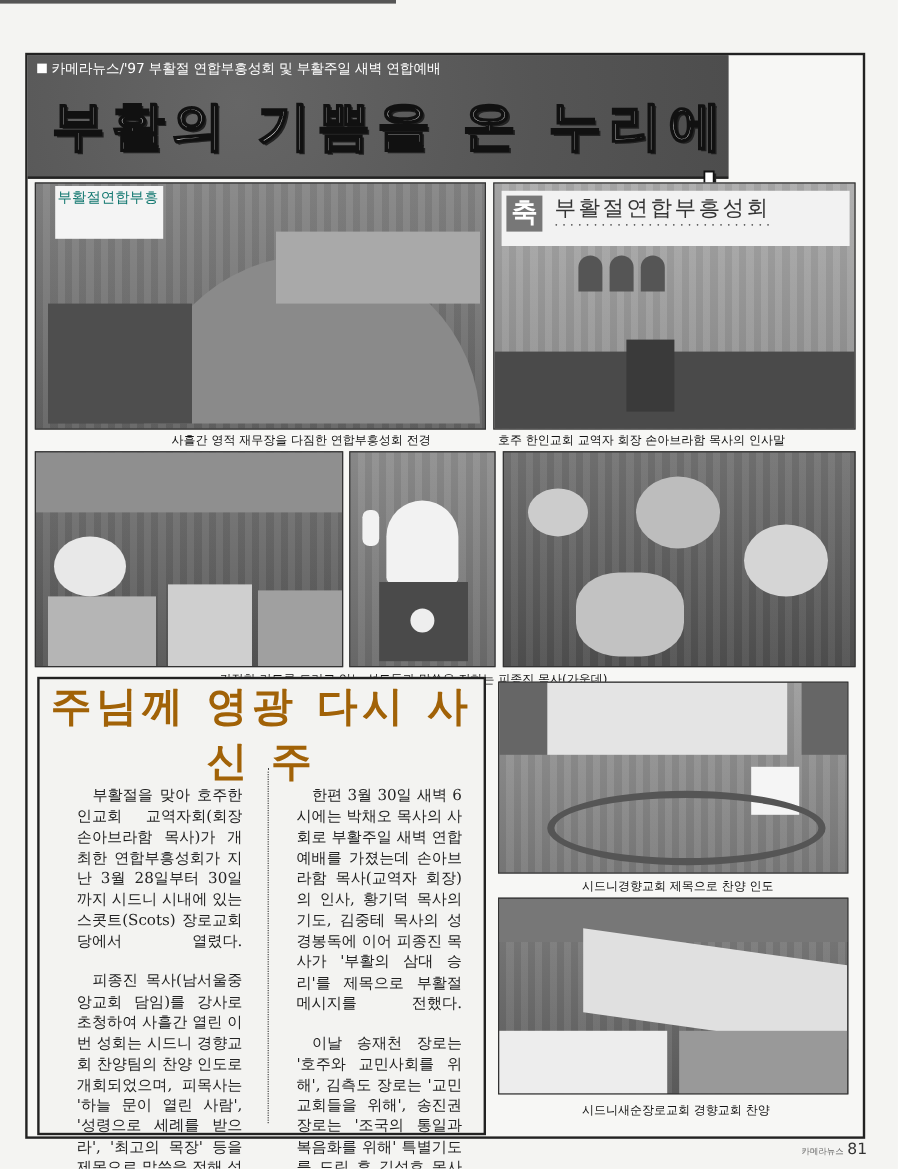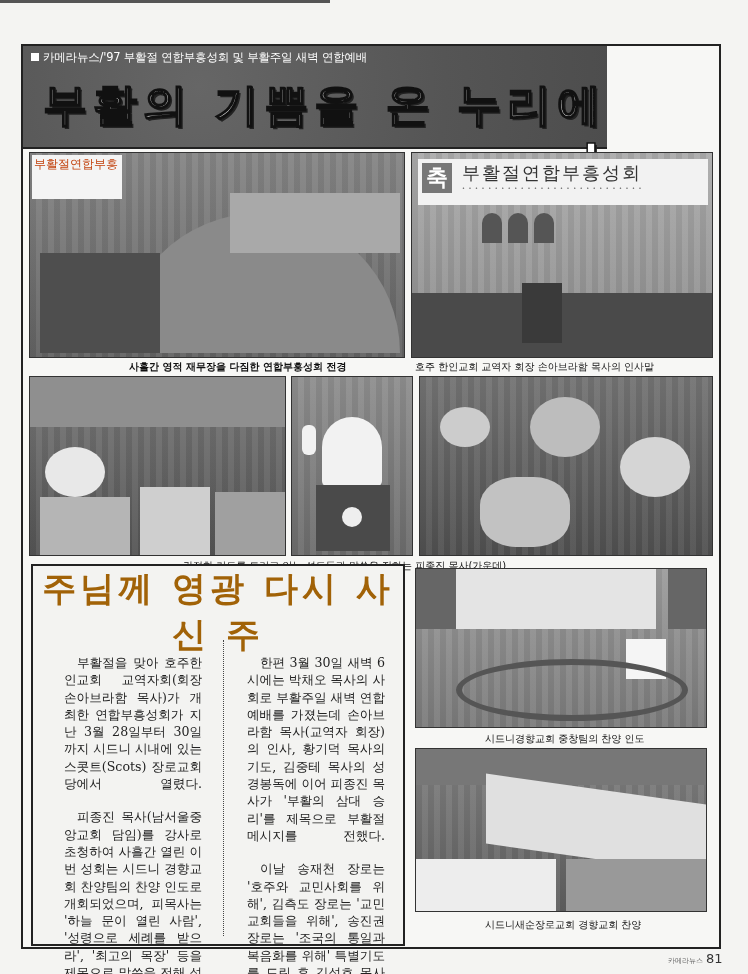--- a/index.html
+++ b/index.html
@@ -48,22 +48,22 @@
   }
   .banner-sign .chuk {
     position:absolute; left:4px; top:4px; width:30px; height:30px; background:#777; color:#fff;
     font-size:22px; line-height:30px; text-align:center; font-weight:bold;
   }
   .banner-sign .title {
     position:absolute; left:44px; top:2px; font-family:"DejaVu Serif", serif; font-size:18px; color:#333; letter-spacing:2px;
   }
   .banner-sign .sub { position:absolute; left:44px; top:26px; font-size:5px; color:#555; letter-spacing:1px; }
   .small-sign {
-    position:absolute; left:2px; top:2px; width:86px; height:40px; background:#f4f4f4;
-    font-family:"DejaVu Serif", serif; font-size:12px; color:#c2410c; line-height:14px; padding:2px;
+    position:absolute; left:16px; top:2px; width:86px; height:40px; background:#f4f4f4;
+    font-family:"DejaVu Serif", serif; font-size:12px; color:#0f766e; line-height:14px; padding:2px;
   }
   .article-box {
     position:absolute; left:8px; top:518px; width:374px; height:382px;
     border:2px solid #222; box-sizing:border-box; background:#f3f3f1;
   }
   .article-title {
     position:absolute; left:0; right:0; top:0; text-align:center;
     font-size:34px; font-weight:bold; letter-spacing:4px; color:#a16207;
   }
   .col {
@@ -100,21 +100,21 @@
 
   <div class="photo" style="left:6px; top:106px; width:376px; height:206px; background:#6f6f6f;">
     <div class="shade"></div>
     <div style="position:absolute;left:90px;top:60px;width:280px;height:140px;background:#8a8a8a;border-radius:140px 140px 0 0;"></div>
     <div style="position:absolute;left:200px;top:40px;width:170px;height:60px;background:#a9a9a9;"></div>
     <div style="position:absolute;left:10px;top:100px;width:120px;height:100px;background:#4e4e4e;"></div>
     <div class="small-sign">
       <span>부활절연합부흥</span>
     </div>
   </div>
-  <div class="caption" style="left:106px; top:314px;font-weight:bold;">사흘간 영적 재무장을 다짐한 연합부흥성회 전경</div>
+  <div class="caption" style="left:120px; top:314px;">사흘간 영적 재무장을 다짐한 연합부흥성회 전경</div>
 
   <div class="photo" style="left:388px; top:106px; width:302px; height:206px; background:#9c9c9c;">
     <div class="shade"></div>
     <div class="banner-sign">
       <div class="chuk">축</div>
       <div class="title">부활절연합부흥성회</div>
       <div class="sub">• • • • • • • • • • • • • • • • • • • • • • • • • • • •</div>
     </div>
     <div style="position:absolute;left:70px;top:60px;width:20px;height:30px;background:#555;border-radius:10px 10px 0 0;"></div>
     <div style="position:absolute;left:96px;top:60px;width:20px;height:30px;background:#555;border-radius:10px 10px 0 0;"></div>
@@ -165,21 +165,21 @@
   </div>
 
   <div class="photo" style="left:392px; top:522px; width:292px; height:160px; background:#8a8a8a;">
     <div class="shade"></div>
     <div style="position:absolute;left:40px;top:0;width:200px;height:60px;background:#e4e4e4;"></div>
     <div style="position:absolute;left:210px;top:70px;width:40px;height:40px;background:#f5f5f5;"></div>
     <div style="position:absolute;left:40px;top:90px;width:220px;height:50px;border:6px solid #555;border-radius:50%;"></div>
     <div style="position:absolute;left:0;top:0;width:40px;height:60px;background:#666;"></div>
     <div style="position:absolute;left:252px;top:0;width:40px;height:60px;background:#666;"></div>
   </div>
-  <div class="caption" style="left:462px; top:686px;">시드니경향교회 중창팀의 찬양 인도</div>
+  <div class="caption" style="left:462px; top:686px;">시드니경향교회 제목으로 찬양 인도</div>
 
   <div class="photo" style="left:392px; top:702px; width:292px; height:164px; background:#6a6a6a;">
     <div class="shade"></div>
     <div style="position:absolute;left:0;top:0;width:292px;height:36px;background:#777;"></div>
     <div style="position:absolute;left:70px;top:40px;width:220px;height:70px;background:#e0e0e0;transform:skewY(8deg);"></div>
     <div style="position:absolute;left:0;top:110px;width:140px;height:54px;background:#ededed;"></div>
     <div style="position:absolute;left:150px;top:110px;width:140px;height:54px;background:#999;"></div>
   </div>
   <div class="caption" style="left:462px; top:872px;">시드니새순장로교회 경향교회 찬양</div>
 

